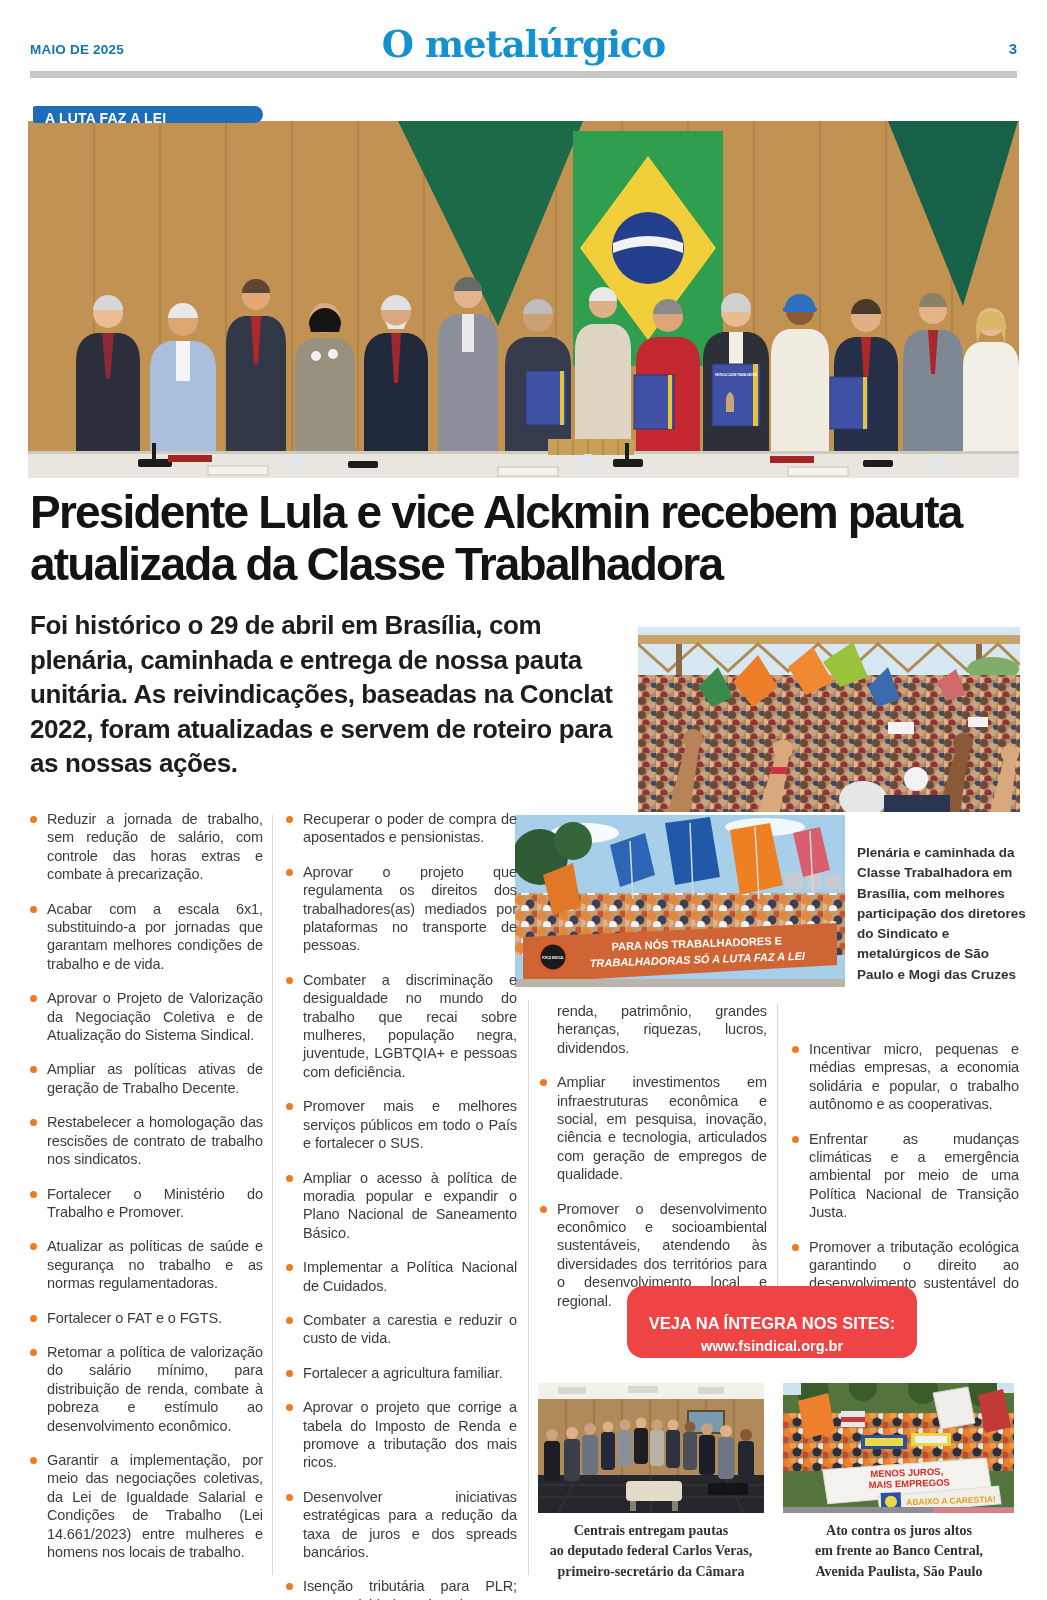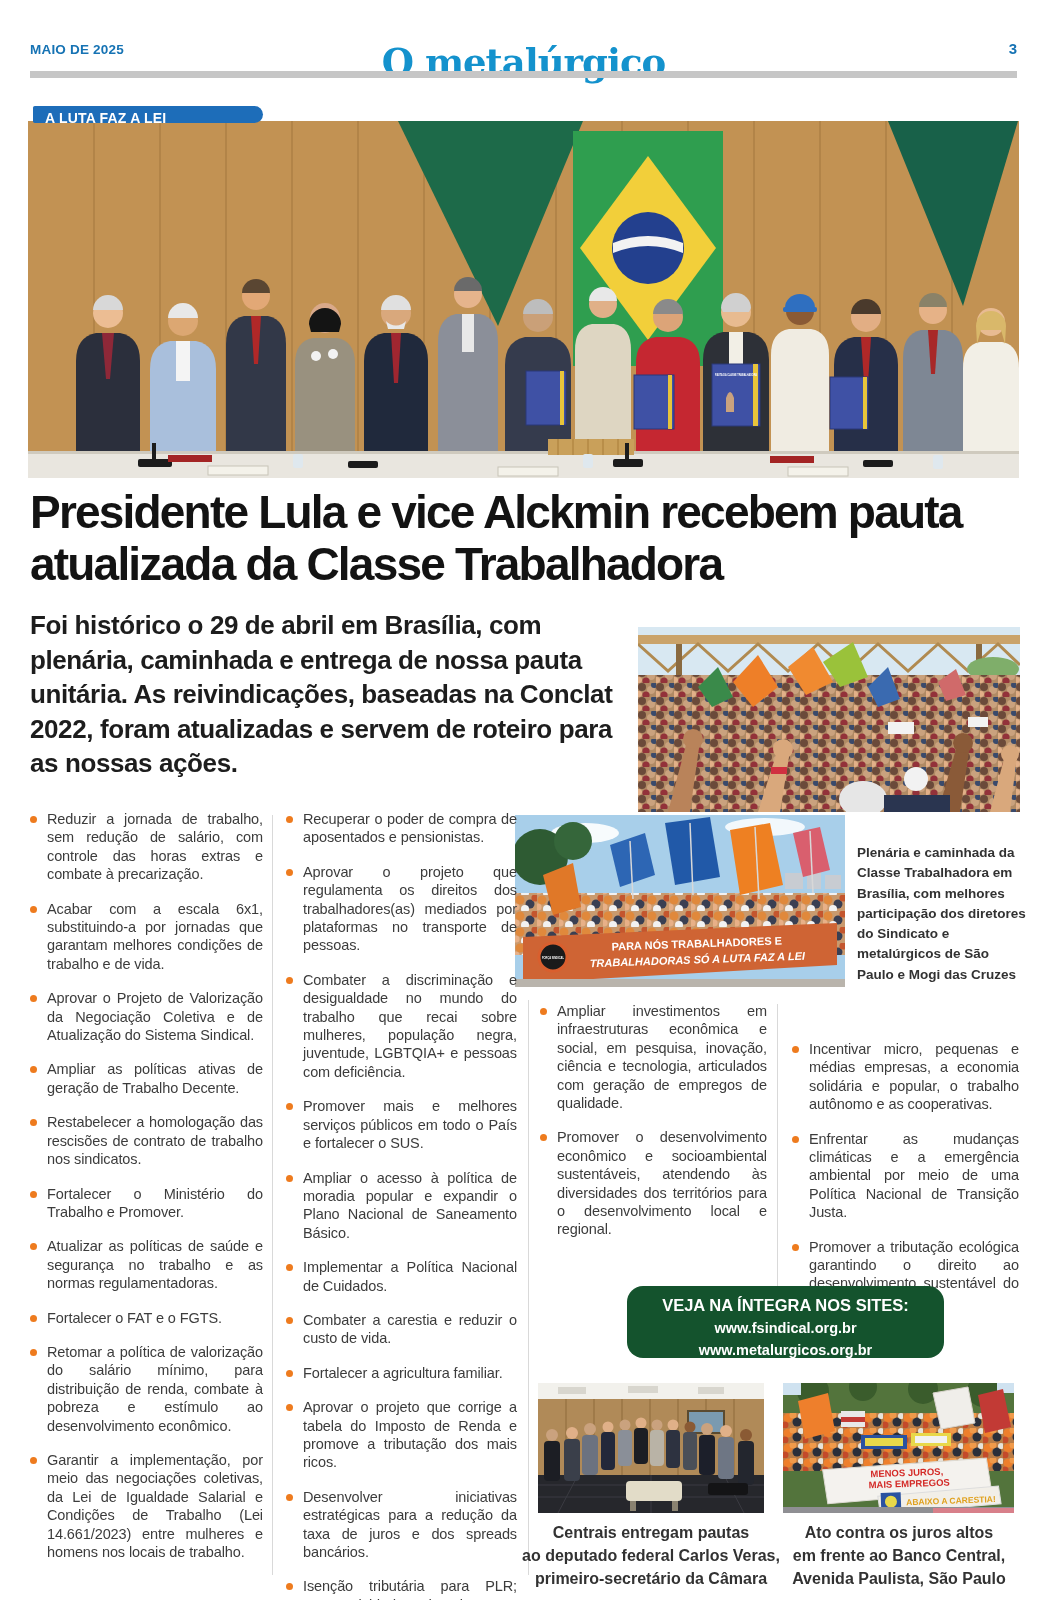--- a/index.html
+++ b/index.html
@@ -2,21 +2,21 @@
 <html lang="pt"><head>
 <meta charset="utf-8">
 <style>
   html,body{margin:0;padding:0;background:#ffffff;}
   #page{position:relative;width:1047px;height:1600px;background:#fff;overflow:hidden;
         font-family:"Liberation Sans",sans-serif;}
   .abs{position:absolute;}
   
   .hdr-date{left:30px;top:42px;color:#1673b4;font-weight:bold;font-size:13.5px;letter-spacing:.2px;}
   .masthead{left:0;right:0;top:22px;text-align:center;font-family:"DejaVu Serif",serif;
-            font-weight:bold;font-size:37px;color:#1492cd;letter-spacing:-1px;margin-top:18px;}
+            font-weight:bold;font-size:37px;color:#1492cd;letter-spacing:-1px;}
   .hdr-page{right:30px;top:40px;color:#1673b4;font-weight:bold;font-size:15px;}
   .hdr-rule{left:30px;width:987px;top:71px;height:7px;background:#c6c6c6;}
   
   .badge{left:33px;top:106px;width:218px;height:17px;background:#1d6db9;color:#fff;
          font-weight:bold;font-size:14px;line-height:24px;padding-left:12px;
          border-radius:3px 14px 14px 3px;z-index:5;letter-spacing:.2px;}
   
   .ph{display:block;}
   .photo-main{left:28px;top:121px;}
   .photo-plenaria{left:638px;top:627px;}
@@ -24,42 +24,42 @@
   .photo-office{left:538px;top:1383px;}
   .photo-act{left:783px;top:1383px;}
   
   .headline{left:30px;top:487px;width:1000px;font-weight:bold;font-size:46px;line-height:1.12;
             color:#131313;letter-spacing:-1.8px;}
   .lede{left:30px;top:608px;width:585px;font-weight:bold;font-size:26px;line-height:1.33;
         color:#1d1d1d;letter-spacing:-.4px;}
   
   .march-caption{left:857px;top:843px;width:170px;font-size:13.5px;font-weight:bold;
                  line-height:1.5;color:#323232;}
-  .caption{font-size:16px;font-weight:bold;line-height:1.45;color:#323232;text-align:center;}
+  .caption{font-size:14px;font-weight:bold;line-height:1.45;color:#323232;text-align:center;font-family:Liberation Serif, serif;}
   .caption-left{left:520px;top:1521px;width:262px;}
   .caption-right{left:770px;top:1521px;width:258px;}
   
   .col{list-style:none;margin:0;padding:0;}
   .col li{position:relative;margin:0 0 16px 0;padding-left:17px;text-align:justify;
           font-size:14.5px;line-height:1.27;color:#3c3c3c;letter-spacing:-.1px;}
   .col li::before{content:"";position:absolute;left:0;top:6px;width:7px;height:7px;
                   border-radius:50%;background:#ee7b1e;}
   .col li.cont{padding-left:17px;}
   .col li.cont::before{display:none;}
   .col1{left:30px;top:810px;width:233px;}
   .col2{left:286px;top:810px;width:231px;}
   .col3{left:540px;top:1002px;width:227px;}
   .col4{left:792px;top:1000px;width:227px;margin-top:40px;}
   .vdiv{width:1px;background:#d9d9d9;}
   .d1{left:272px;top:815px;height:760px;}
   .d2{left:528px;top:1000px;height:575px;}
   .d3{left:777px;top:1004px;height:300px;}
   
-  .sites-box{left:627px;top:1286px;width:317px;height:72px;background:#14532d;border-radius:16px;
-             color:#fff;text-align:center;font-weight:bold;padding-top:8px;box-sizing:border-box;}
+  .sites-box{left:627px;top:1286px;width:290px;height:72px;background:#ef4444;border-radius:16px;
+             color:#fff;text-align:center;font-weight:bold;padding-top:26px;box-sizing:border-box;}
   .sites-title{font-size:16.5px;line-height:1.45;}
   .sites-url{font-size:14.5px;line-height:1.5;}
 </style>
 </head>
 <body>
 
 <div id="page">
 
   <div class="abs hdr-date">MAIO DE 2025</div>
   <div class="abs masthead">O metalúrgico</div>
@@ -372,20 +372,21 @@
     <li>Promover mais e melhores serviços públicos em todo o País e fortalecer o SUS.</li>
     <li>Ampliar o acesso à política de moradia popular e expandir o Plano Nacional de Saneamento Básico.</li>
     <li>Implementar a Política Nacional de Cuidados.</li>
     <li>Combater a carestia e reduzir o custo de vida.</li>
     <li>Fortalecer a agricultura familiar.</li>
     <li>Aprovar o projeto que corrige a tabela do Imposto de Renda e promove a tributação dos mais ricos.</li>
     <li>Desenvolver iniciativas estratégicas para a redução da taxa de juros e dos spreads bancários.</li>
     <li>Isenção tributária para PLR; progressividade de impostos sobre</li>
   </ul>
   <ul class="abs col col3">
+    <li class="cont">renda, patrimônio, grandes heranças, riquezas, lucros, dividendos.</li>
     <li>Ampliar investimentos em infraestruturas econômica e social, em pesquisa, inovação, ciência e tecnologia, articulados com geração de empregos de qualidade.</li>
     <li>Promover o desenvolvimento econômico e socioambiental sustentáveis, atendendo às diversidades dos territórios para o desenvolvimento local e regional.</li>
   </ul>
   <ul class="abs col col4">
     <li>Incentivar micro, pequenas e médias empresas, a economia solidária e popular, o trabalho autônomo e as cooperativas.</li>
     <li>Enfrentar as mudanças climáticas e a emergência ambiental por meio de uma Política Nacional de Transição Justa.</li>
     <li>Promover a tributação ecológica garantindo o direito ao desenvolvimento sustentável do Sul Global.</li>
   </ul>
 
   <div class="abs vdiv d1"></div>

